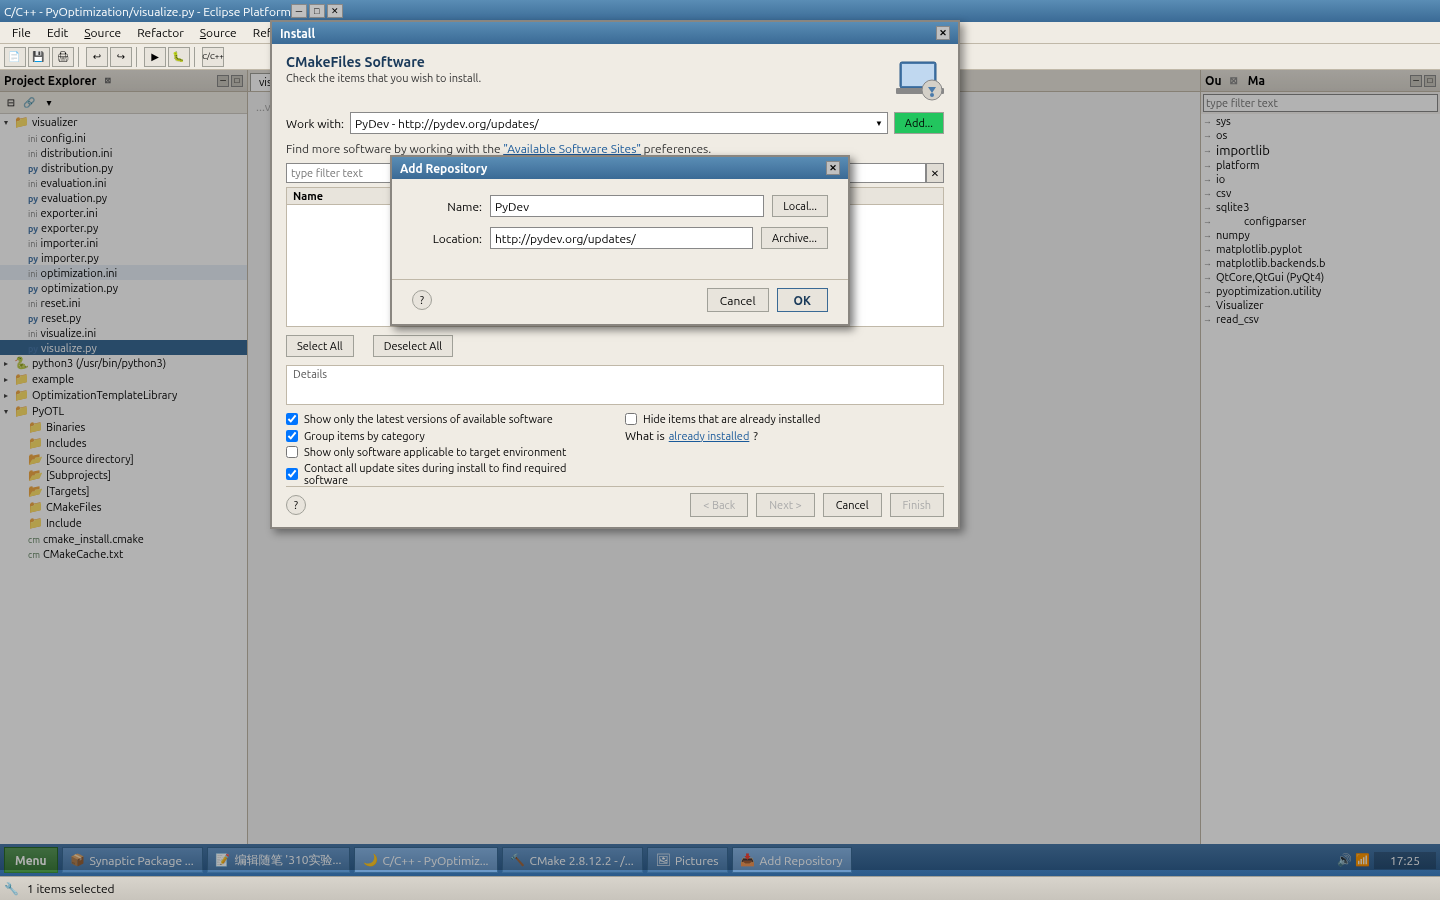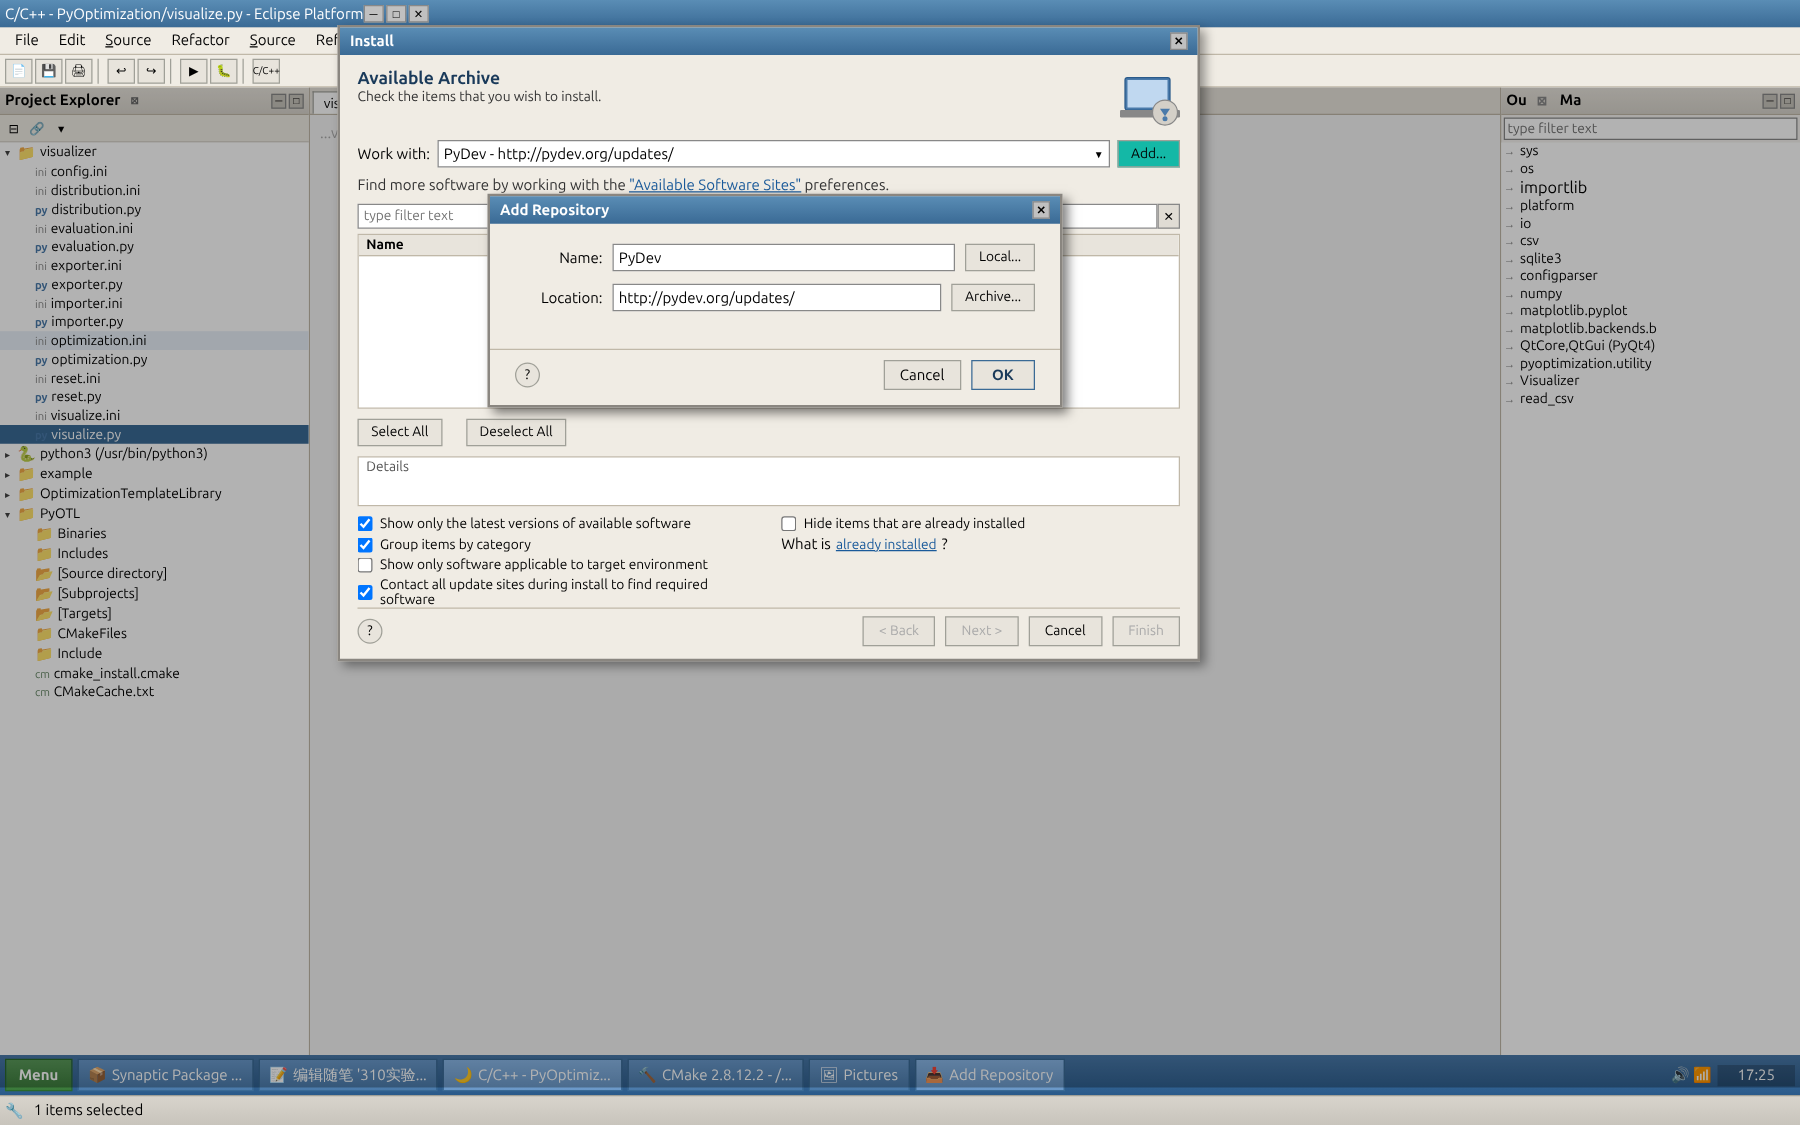--- a/index.html
+++ b/index.html
@@ -74,21 +74,21 @@
     .dialog-body { padding: 10px 14px; }
     .dialog-title-section { display: flex; align-items: flex-start; margin-bottom: 10px; }
     .dialog-title-text h2 { font-size: 14px; font-weight: bold; color: #1a3a5a; }
     .dialog-title-text p { font-size: 11px; color: #333; margin-top: 2px; }
     .dialog-icon { width: 48px; height: 48px; margin-left: auto; }
 
     .work-with-row { display: flex; align-items: center; gap: 6px; margin-bottom: 8px; }
     .work-with-label { font-size: 12px; white-space: nowrap; }
     .work-with-combo { flex: 1; height: 22px; border: 1px solid #888; background: white; font-size: 11px; padding: 0 4px; display: flex; align-items: center; justify-content: space-between; cursor: pointer; }
     .combo-arrow { font-size: 8px; }
-    .add-btn { height: 22px; padding: 0 10px; background: #14b8a6; border: 1px solid #a0a098; cursor: pointer; font-size: 11px; white-space: nowrap; }
+    .add-btn { height: 22px; padding: 0 10px; background: #22c55e; border: 1px solid #a0a098; cursor: pointer; font-size: 11px; white-space: nowrap; }
 
     .find-more-text { font-size: 11px; color: #333; margin-bottom: 8px; }
     .find-more-text a { color: #1a5a9a; }
 
     .filter-row { display: flex; align-items: center; margin-bottom: 4px; }
     .filter-input { flex: 1; height: 20px; border: 1px solid #888; background: white; font-size: 11px; padding: 0 4px; color: #888; }
     .filter-clear { width: 18px; height: 20px; background: #e0dcd4; border: 1px solid #888; display: flex; align-items: center; justify-content: center; font-size: 10px; cursor: pointer; }
 
     .sw-table { width: 100%; border: 1px solid #c0b8a8; background: white; margin-bottom: 8px; height: 140px; overflow: auto; }
     .sw-table-header { display: flex; background: #e8e4dc; border-bottom: 1px solid #c0b8a8; }
@@ -415,21 +415,21 @@
         <div class="right-tree-item">
           <span style="font-size:9px; color:#888; margin-right:4px;">→</span>
           <span style="font-size:11px;">csv</span>
         </div>
         <div class="right-tree-item">
           <span style="font-size:9px; color:#888; margin-right:4px;">→</span>
           <span style="font-size:11px;">sqlite3</span>
         </div>
         <div class="right-tree-item">
           <span style="font-size:9px; color:#888; margin-right:4px;">→</span>
-          <span style="font-size:11px;">configparser</span>
+          <span style="font-size:11px;margin-left:28px;">configparser</span>
         </div>
         <div class="right-tree-item">
           <span style="font-size:9px; color:#888; margin-right:4px;">→</span>
           <span style="font-size:11px;">numpy</span>
         </div>
         <div class="right-tree-item">
           <span style="font-size:9px; color:#888; margin-right:4px;">→</span>
           <span style="font-size:11px;">matplotlib.pyplot</span>
         </div>
         <div class="right-tree-item">
@@ -462,21 +462,21 @@
 <div class="install-dialog">
   <div class="dialog-header">
     <span>Install</span>
     <div class="dialog-header-controls">
       <div class="dialog-close-btn">✕</div>
     </div>
   </div>
   <div class="dialog-body">
     <div class="dialog-title-section">
       <div class="dialog-title-text">
-        <h2>Available Archive</h2>
+        <h2>CMakeFiles Software</h2>
         <p>Check the items that you wish to install.</p>
       </div>
       <div class="dialog-icon">
         <svg width="48" height="48" viewBox="0 0 48 48">
           <rect x="4" y="8" width="36" height="26" rx="2" fill="#4a7aaa" stroke="#2a5a8a" stroke-width="1"></rect>
           <rect x="6" y="10" width="32" height="22" fill="#c0d8f0"></rect>
           <rect x="0" y="34" width="48" height="6" rx="1" fill="#888"></rect>
           <circle cx="36" cy="36" r="10" fill="#d4d0c8" stroke="#888" stroke-width="1"></circle>
           <polygon points="32,33 40,33 36,39" fill="#4a7aaa"></polygon>
           <circle cx="36" cy="41" r="2" fill="#4a7aaa"></circle>

